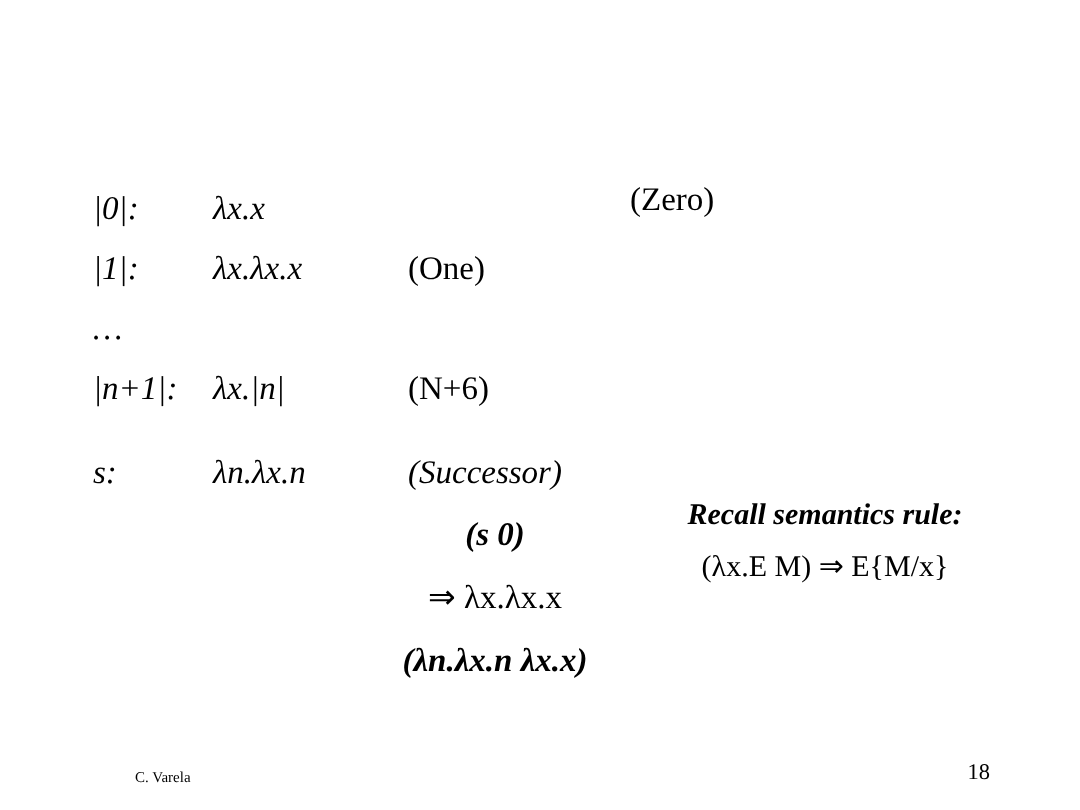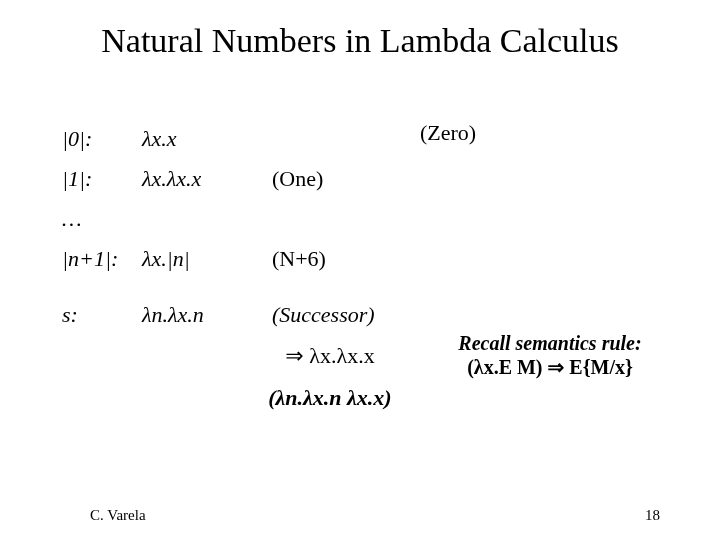--- a/index.html
+++ b/index.html
@@ -44,54 +44,53 @@
   .ital { font-style: italic; }
   .note-zero { position: absolute; top: 120px; left: 420px; font-size: 22px; text-align: center; }
   .recall {
     position: absolute;
     top: 332px;
     right: 40px;
     width: 260px;
     text-align: center;
     font-size: 20px;
   }
-  .recall .rule-title { font-style: italic; font-weight: bold; }
-  .recall .rule-body { font-weight: bold; }
+  .recall .rule-title { font-style: italic; font-weight: bold; margin-bottom: 10px; }
+  .recall .rule-body { font-weight: normal; }
   .derivation {
     position: absolute;
     top: 335px;
     left: 220px;
     width: 220px;
     font-size: 22px;
     text-align: center;
     font-style: italic;
     font-weight: bold;
     line-height: 1.9;
   }
   .derivation .norm { font-style: normal; font-weight: normal; }
   .footer-left {
     position: absolute;
     bottom: 16px;
     left: 90px;
-    font-size: 15px;
+    font-size: 10px;
   }
   .footer-right {
     position: absolute;
     bottom: 16px;
     right: 60px;
     font-size: 15px;
   }
   .gap-row td { height: 10px; }
 </style>
 </head>
 <body>
 
 <div class="slide">
 
-  <div class="title">Natural Numbers in Lambda Calculus</div>
 
   <table class="defs">
     <tbody>
         <tr>
       <td class="labelcol">|0|:</td>
       <td class="exprcol"><span class="ital">λx.x</span></td>
       <td class="namecol"></td>
     </tr>
     <tr>
       <td class="labelcol">|1|:</td>
@@ -117,20 +116,21 @@
       <td class="labelcol">s:</td>
       <td class="exprcol"><span class="ital">λn.λx.n</span></td>
       <td class="namecol"><span class="ital">(Successor)</span></td>
     </tr>
   </tbody>
     </table>
 
   <div class="note-zero">(Zero)</div>
 
   <div class="derivation">
+    <div>(s 0)</div>
     <div>
       <span class="norm">⇒ </span><span class="norm ital">λx.λx.x</span>
     </div>
     <div>(λn.λx.n λx.x)</div>
   </div>
 
   <div class="recall">
     <div class="rule-title">Recall semantics rule:</div>
     <div class="rule-body">(λx.E M)  ⇒  E{M/x}</div>
   </div>

